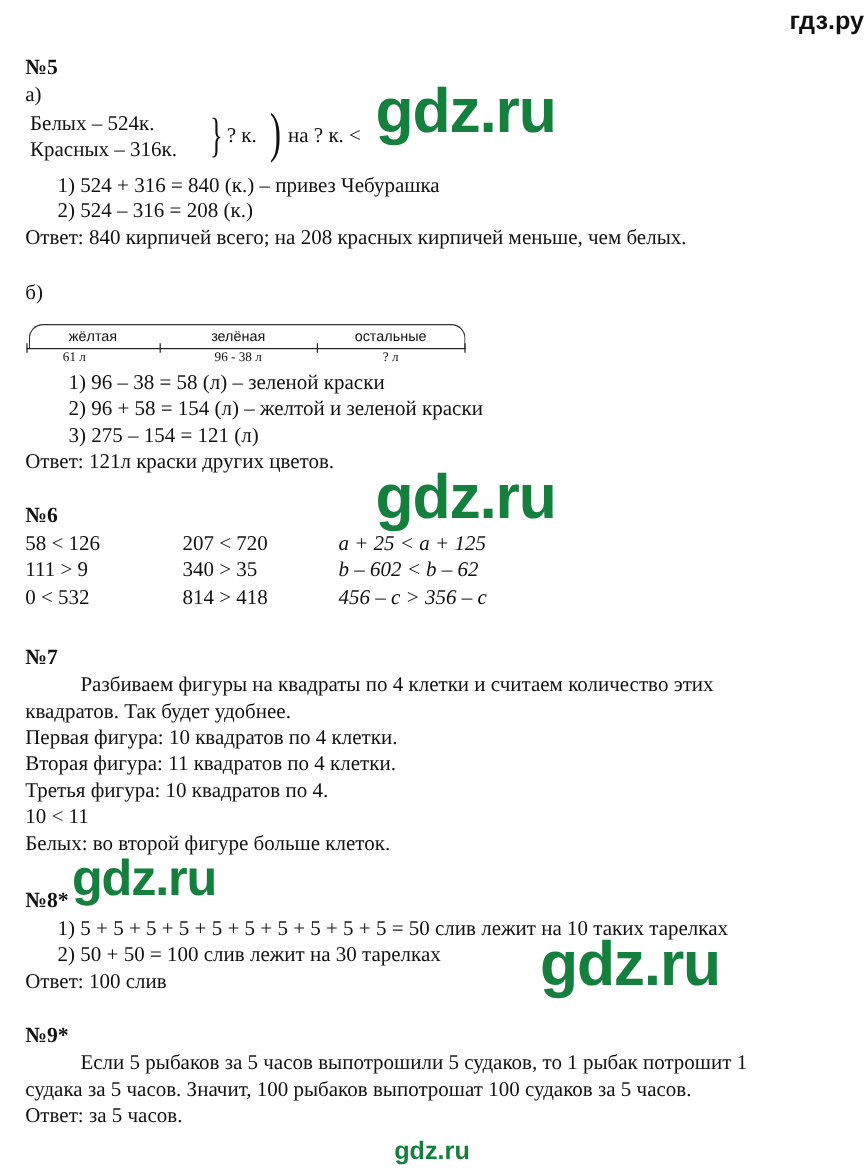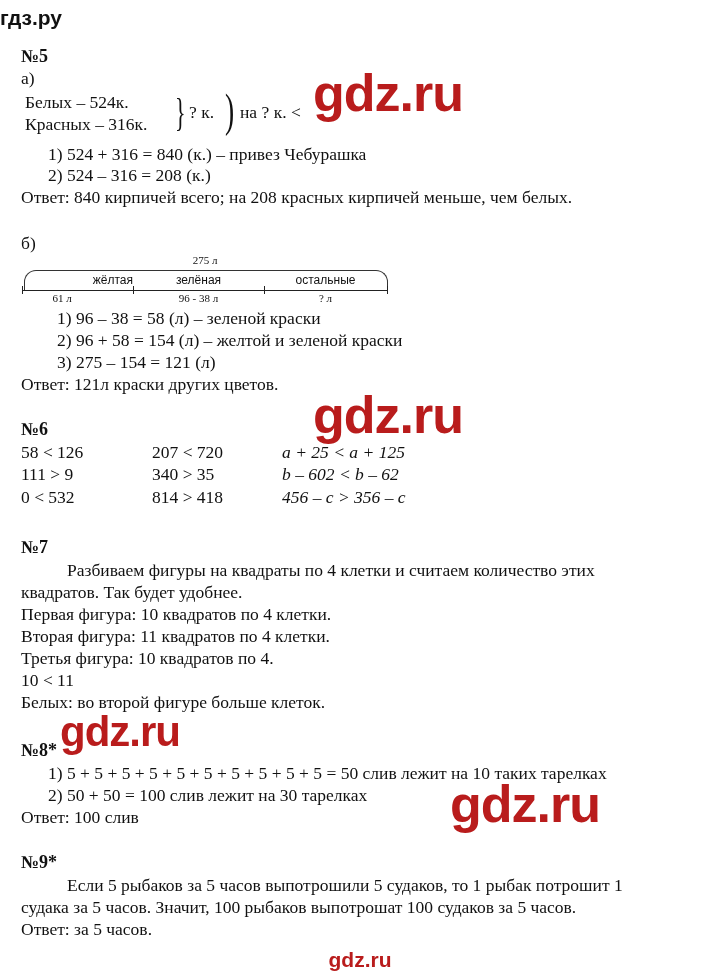--- a/index.html
+++ b/index.html
@@ -3,29 +3,29 @@
   <meta charset="utf-8">
   <style>
     html, body { margin: 0; padding: 0; background: #ffffff; }
     body {
       width: 720px; height: 977px; position: relative; overflow: hidden;
       font-family: "Liberation Serif", "DejaVu Serif", serif;
       color: #111111;
     }
     .abs { position: absolute; white-space: nowrap; }
     .site-title {
-      left: 0; width: 720px; top: 6px; text-align: left;
+      left: 0; width: 720px; top: 6px; text-align: right;
       font-family: "Liberation Sans", "DejaVu Sans", sans-serif;
       font-size: 21px; font-weight: bold; color: #111;
     }
     .heading { font-weight: bold; font-size: 18px; left: 21px; }
     .txt { font-size: 17.5px; line-height: 21px; }
     .wm {
       font-family: "Liberation Sans", "DejaVu Sans", sans-serif;
-      font-weight: bold; color: #b91c1c; letter-spacing: -1px;
+      font-weight: bold; color: #15803d; letter-spacing: -1px;
     }
     .wm-big { font-size: 52px; }
     .wm-mid { font-size: 42px; }
     .wm-small { font-size: 21px; letter-spacing: 0; }
     .brace-l { font-size: 40px; line-height: 40px; transform: scaleX(0.55); transform-origin: left top; }
     .brace-r { font-size: 46px; line-height: 46px; transform: scaleX(0.6); transform-origin: left top; }
     .diagram { left: 20px; top: 254px; width: 370px; height: 52px; }
     .diagram .total { position: absolute; left: 0; width: 370px; top: 0; text-align: center; font-size: 11px; }
     .diagram .arc {
       position: absolute; left: 4px; top: 16px; width: 362px; height: 20px;
@@ -55,28 +55,27 @@
 <div class="abs txt" style="left:240px; top:102px;">на ? к. &lt;</div>
 <div class="abs wm wm-big" style="left:313px; top:63px;">gdz.ru</div>
 
 <div class="abs txt" style="left:48px; top:144px;">1) 524 + 316 = 840 (к.) – привез Чебурашка</div>
 <div class="abs txt" style="left:48px; top:165px;">2) 524 – 316 = 208 (к.)</div>
 <div class="abs txt" style="left:21px; top:187px;">Ответ: 840 кирпичей всего; на 208 красных кирпичей меньше, чем белых.</div>
 
 <div class="abs txt" style="left:21px; top:233px;">б)</div>
 
 <div class="abs diagram">
-  <div class="total">275 л</div>
   <div class="arc"></div>
   <div class="axis"></div>
   <div class="tick" style="left:2px;"></div>
   <div class="tick" style="left:113px;"></div>
   <div class="tick" style="left:244px;"></div>
   <div class="tick" style="left:367px;"></div>
-  <div class="seg-label" style="left:2px; width:111px;text-align:right;">жёлтая</div>
+  <div class="seg-label" style="left:2px; width:111px;">жёлтая</div>
   <div class="seg-label" style="left:113px; width:131px;">зелёная</div>
   <div class="seg-label" style="left:244px; width:123px;">остальные</div>
   <div class="seg-value" style="left:2px; width:80px;">61 л</div>
   <div class="seg-value" style="left:113px; width:131px;">96 - 38 л</div>
   <div class="seg-value" style="left:244px; width:123px;">? л</div>
 </div>
 
 <div class="abs txt" style="left:57px; top:308px;">1) 96 – 38 = 58 (л) – зеленой краски</div>
 <div class="abs txt" style="left:57px; top:330px;">2) 96 + 58 = 154 (л) – желтой и зеленой краски</div>
 <div class="abs txt" style="left:57px; top:352px;">3) 275 – 154 = 121 (л)</div>

